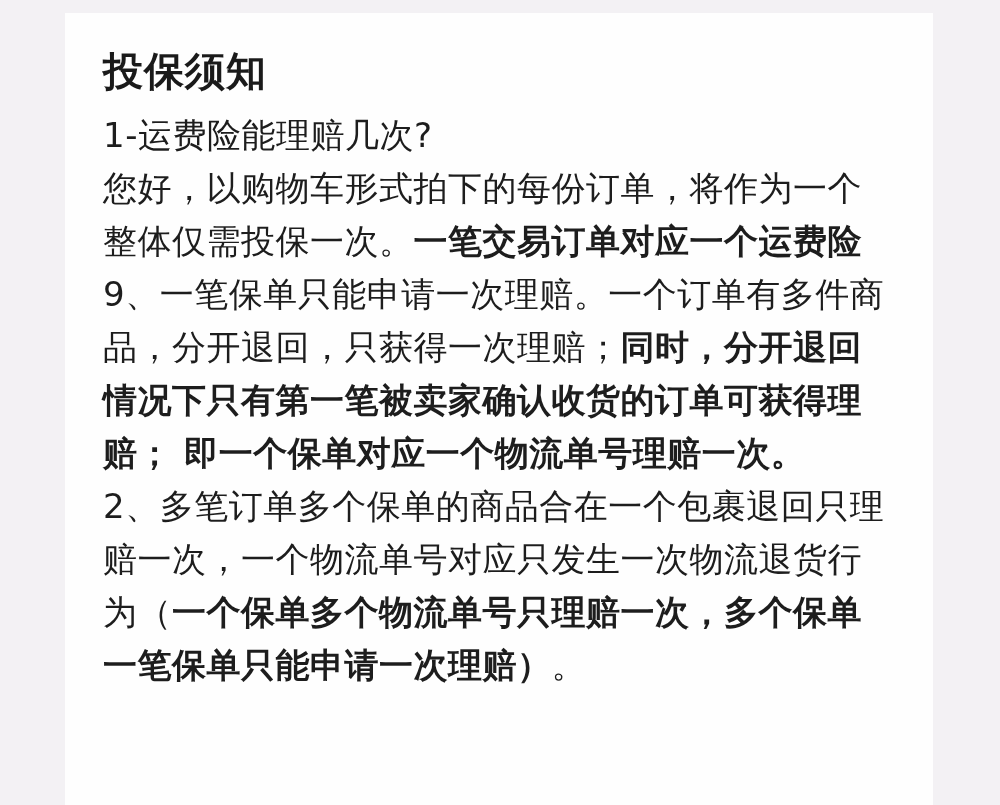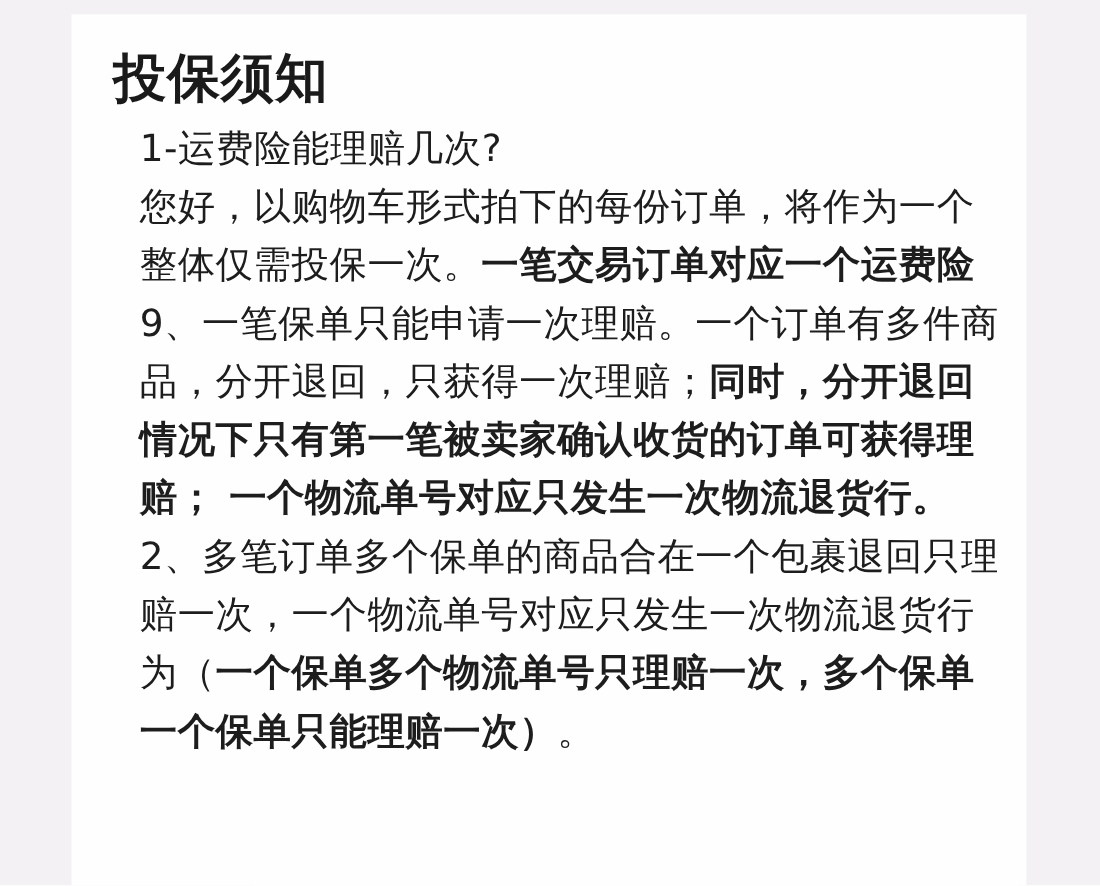--- a/index.html
+++ b/index.html
@@ -20,52 +20,51 @@
     top: 13px;
     width: 868px;
     height: 792px;
     background: #fefefe;
   }
   .content {
     padding: 36px 38px 0 38px;
   }
   .title {
     margin: 0 0 16px 0;
-    font-size: 48px;
+    font-size: 40px;
     line-height: 44px;
     font-weight: 700;
     color: #1a1a1a;
     letter-spacing: 1px;
   }
   .line {
     font-size: 34px;
     line-height: 53px;
     color: #1d1d1d;
     white-space: nowrap;
     letter-spacing: 0.5px;
-    margin-left: 24px;
   }
   .seg { font-weight: 400; }
   .seg.bold { font-weight: 700; text-align: right; }
 </style>
 </head>
 <body>
 
 <div class="stage">
   <div class="card">
     <div class="content">
       <h1 class="title">投保须知</h1>
       <div>
           <div class="line"><span class="seg">1-运费险能理赔几次?</span></div>
           <div class="line"><span class="seg">您好，以购物车形式拍下的每份订单，将作为一个</span></div>
           <div class="line"><span class="seg">整体仅需投保一次。</span><span class="seg bold">一笔交易订单对应一个运费险</span></div>
           <div class="line"><span class="seg">9、一笔保单只能申请一次理赔。一个订单有多件商</span></div>
           <div class="line"><span class="seg">品，分开退回，只获得一次理赔；</span><span class="seg bold">同时，分开退回</span></div>
           <div class="line"><span class="seg bold">情况下只有第一笔被卖家确认收货的订单可获得理</span></div>
-          <div class="line"><span class="seg bold">赔； 一个物流单号对应只发生一次物流退货行。</span></div>
+          <div class="line"><span class="seg bold">赔； 即一个保单对应一个物流单号理赔一次。</span></div>
           <div class="line"><span class="seg">2、多笔订单多个保单的商品合在一个包裹退回只理</span></div>
           <div class="line"><span class="seg">赔一次，一个物流单号对应只发生一次物流退货行</span></div>
           <div class="line"><span class="seg">为（</span><span class="seg bold">一个保单多个物流单号只理赔一次，多个保单</span></div>
-          <div class="line"><span class="seg bold">一个保单只能理赔一次）</span><span class="seg">。</span></div>
+          <div class="line"><span class="seg bold">一笔保单只能申请一次理赔）</span><span class="seg">。</span></div>
         </div>
     </div>
   </div>
 </div>
 
 </body></html>

